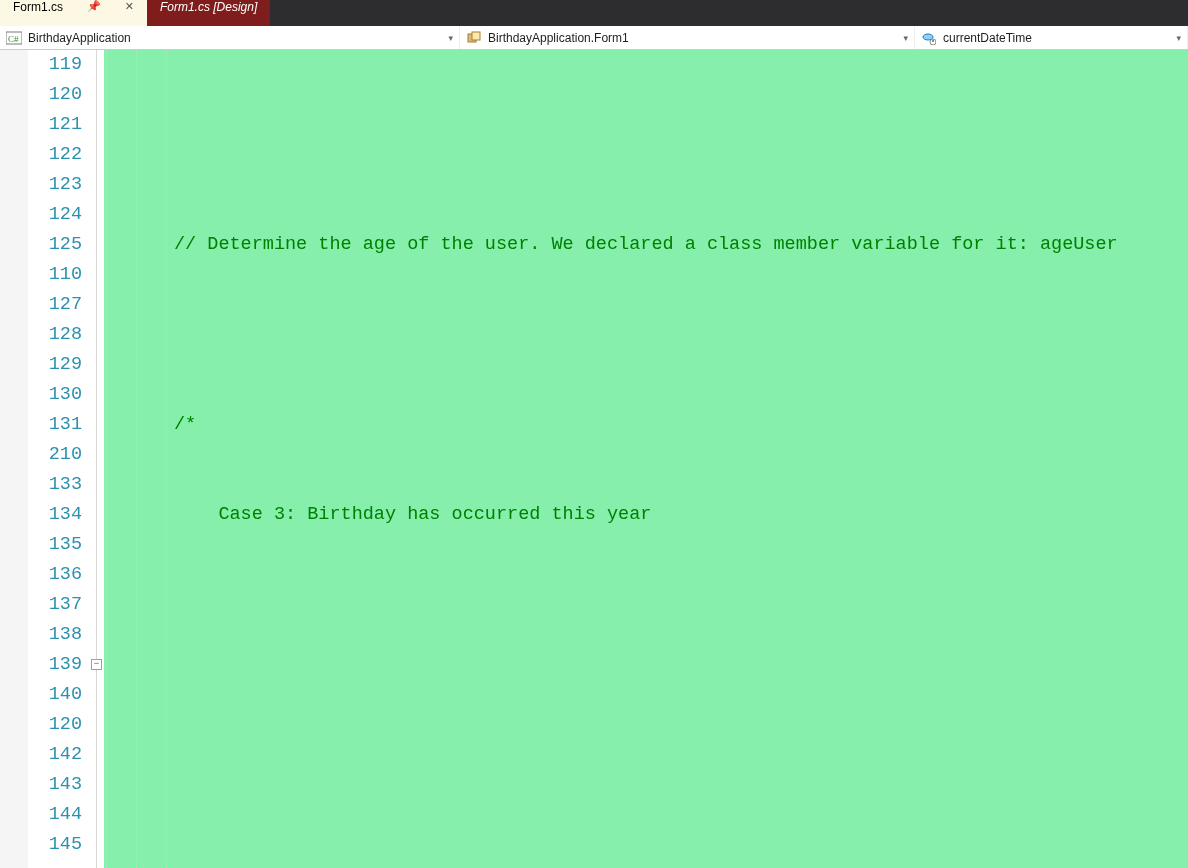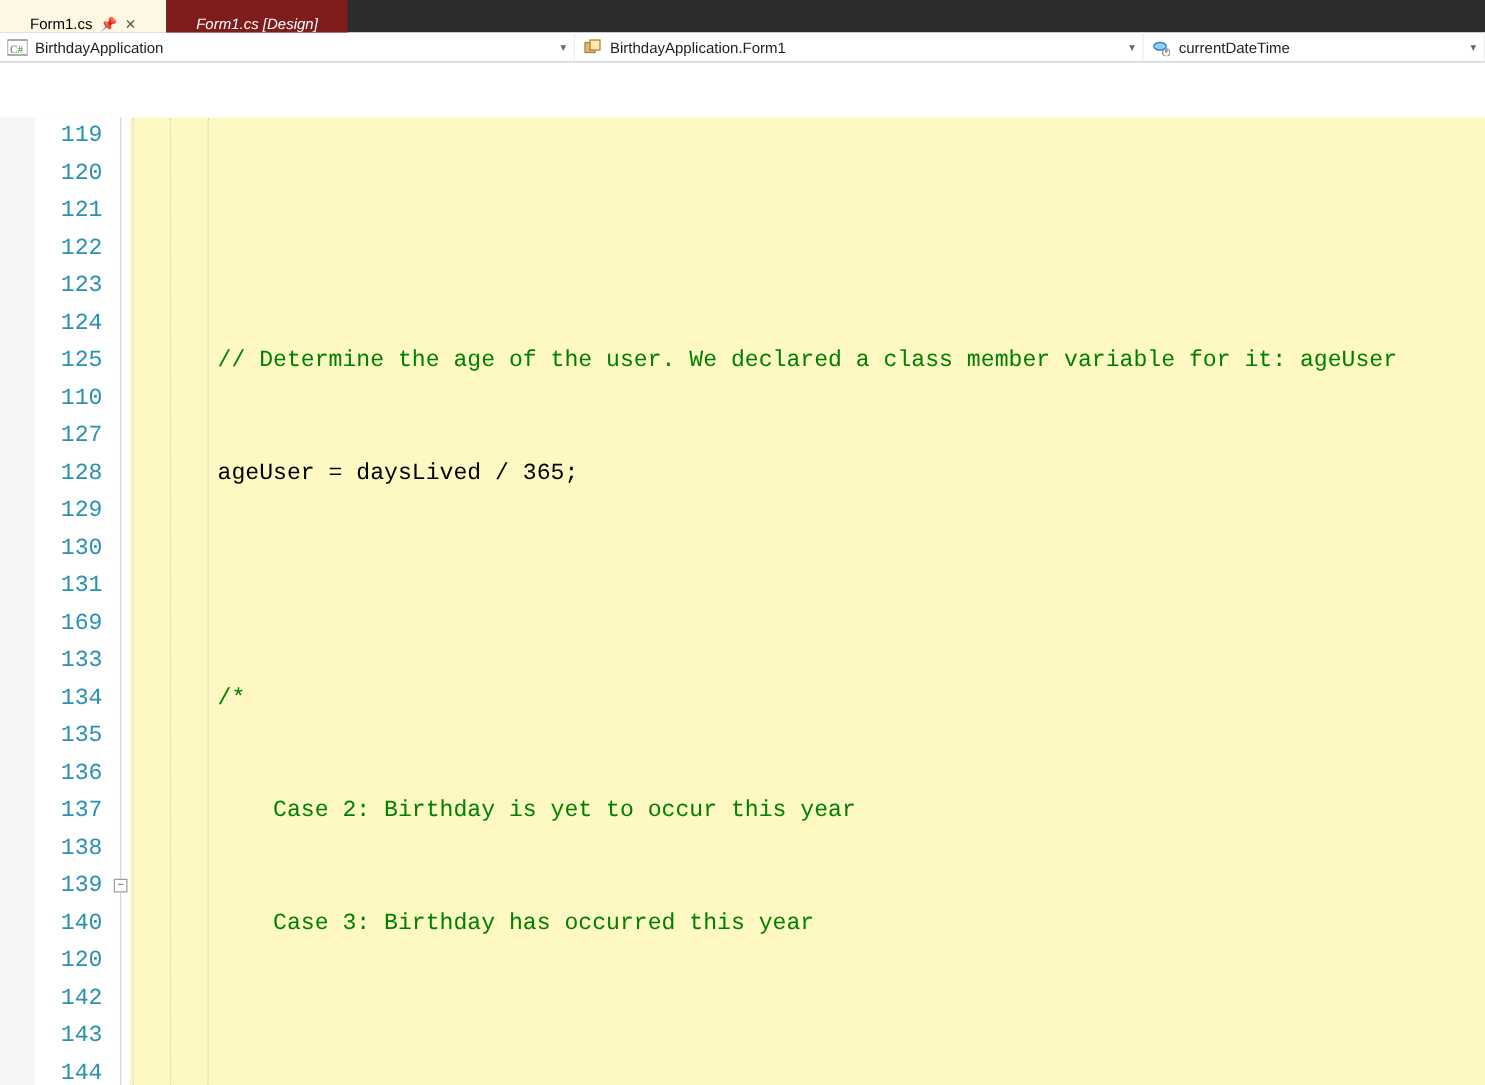--- a/index.html
+++ b/index.html
@@ -13,25 +13,25 @@
     position: relative;
   }
   .tabstrip {
     display: flex;
     align-items: stretch;
     height: 26px;
     background: #2d2d30;
   }
   .tab {
     display: flex;
-    align-items: flex-end;
-    padding: 0 24px;
+    align-items: flex-start;
+    padding: 0 13px;
     color: #d0d0d0;
     font-size: 12px;
-    gap: 6px;
+    gap: 24px;
     cursor: pointer;
   }
   .tab.active {
     background: #fdf8e3;
     color: #000;
   }
   .tab.inactive {
     background: #7f1d1d;
     color: #fff;
     font-style: italic;
@@ -68,25 +68,24 @@
     justify-content: center;
     align-items: center;
   }
   .editor {
     display: flex;
     position: absolute;
     top: 50px;
     left: 0;
     right: 0;
     bottom: 0;
-    background: #fef9c3;
+    background: #86efac;
     font-family: Consolas, "Courier New", monospace;
     font-size: 18.5px;
     line-height: 30px;
-    margin-top: 44px;
   }
   .margin-strip {
     width: 28px;
     background: #f5f5f5;
     border-right: 0;
   }
   .gutter {
     width: 62px;
     text-align: right;
     color: #2b91af;
@@ -198,21 +197,21 @@
       <div>122</div>
       <div>123</div>
       <div>124</div>
       <div>125</div>
       <div>110</div>
       <div>127</div>
       <div>128</div>
       <div>129</div>
       <div>130</div>
       <div>131</div>
-      <div>169</div>
+      <div>210</div>
       <div>133</div>
       <div>134</div>
       <div>135</div>
       <div>136</div>
       <div>137</div>
       <div>138</div>
       <div>139</div>
       <div>140</div>
       <div>120</div>
       <div>142</div>
@@ -223,24 +222,22 @@
   <div class="outline-strip">
     <div class="vline"></div>
     <div class="collapse" id="collapse-box" style="top: 609px;">−</div>
   </div>
   <div class="code">
     <div class="guide g1"></div>
     <div class="guide g2"></div>
     <div class="guide g3"></div>
 
     <div class="line pad1"><span class="c-comment">// Determine the age of the user. We declared a class member variable for it: ageUser</span></div>
-    <div class="line pad1"><span>ageUser = daysLived / 365;</span></div>
     <div class="line"></div>
     <div class="line pad1"><span class="c-comment">/*</span></div>
-    <div class="line pad1"><span class="c-comment">    Case 2: Birthday is yet to occur this year</span></div>
     <div class="line pad1"><span class="c-comment">    Case 3: Birthday has occurred this year</span></div>
     
     
     
     
     
     
     
     
     

